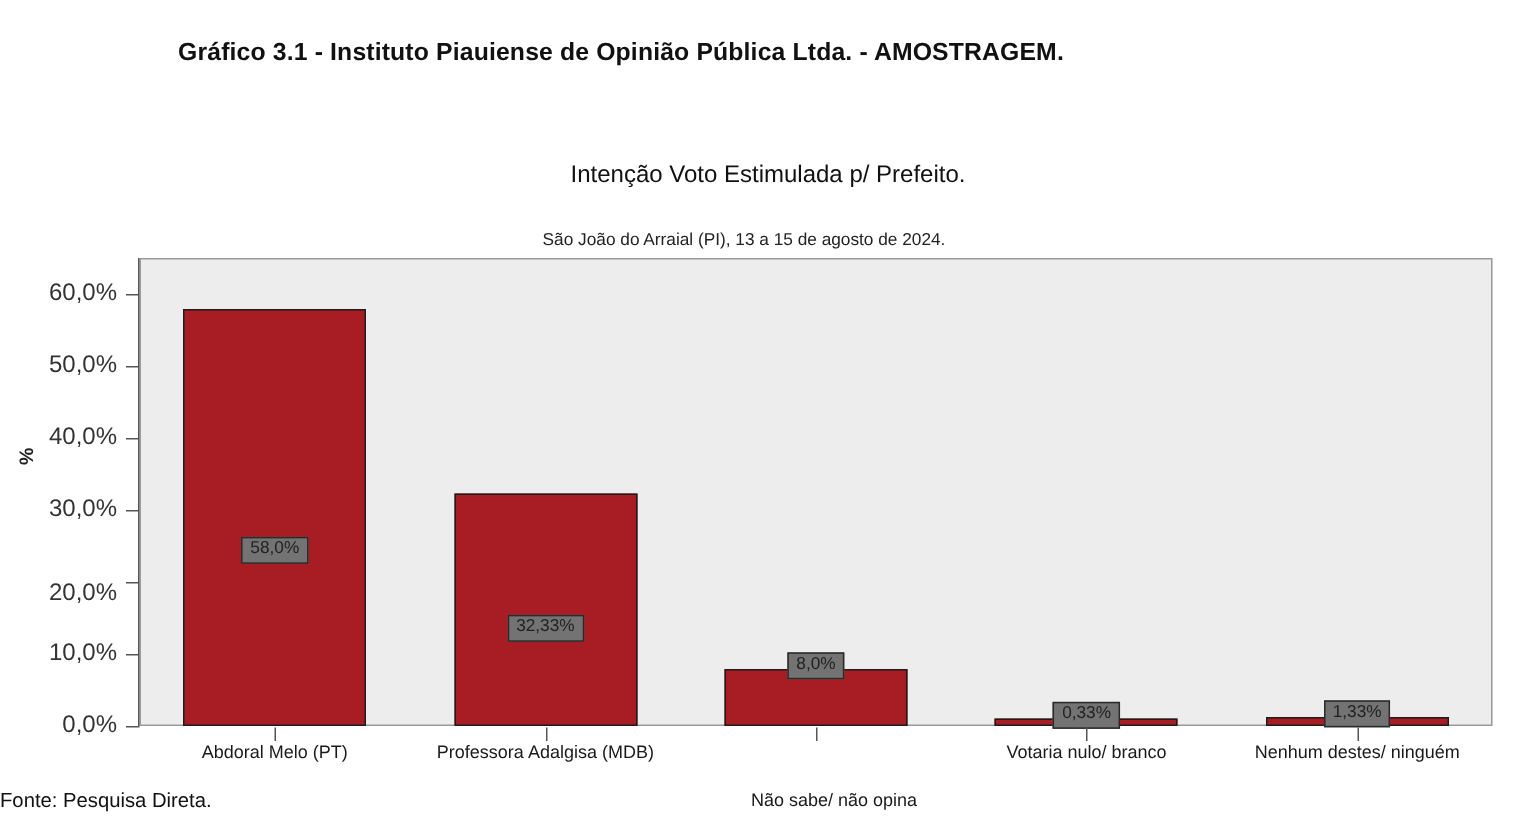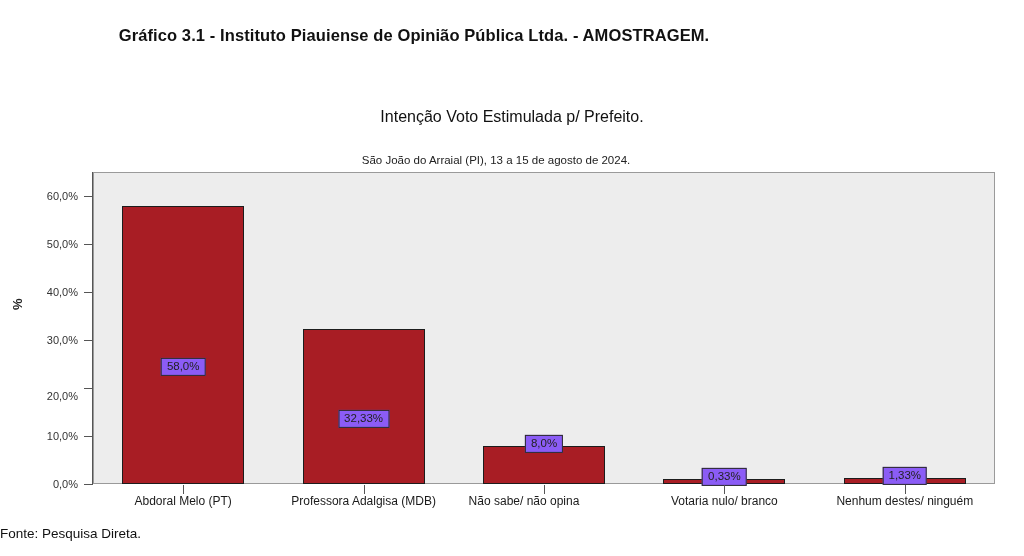--- a/index.html
+++ b/index.html
@@ -81,21 +81,21 @@
     color: #222;
     transform: rotate(-90deg);
     transform-origin: left top;
     white-space: nowrap;
   }
   .ytick-label {
     position: absolute;
     left: 22px;
     width: 56px;
     text-align: right;
-    font-size: 11px;
+    font-size: 16px;
     color: #333;
     transform: translateY(-50%);
     white-space: nowrap;
   }
   .ytick-mark {
     position: absolute;
     left: 84px;
     width: 8px;
     height: 1px;
     background: #555;
@@ -111,21 +111,21 @@
 
   
   .bar {
     position: absolute;
     background: #a81d24;
     border: 1px solid #1c1c1c;
     box-sizing: border-box;
   }
   .bar-label {
     position: absolute;
-    background: #8b5cf6;
+    background: #737373;
     border: 1px solid #2a2a2a;
     font-size: 11.5px;
     color: #222;
     padding: 1px 5px 2px 5px;
     white-space: nowrap;
     transform: translate(-50%, -50%);
     line-height: 1.15;
   }
 
   
@@ -187,20 +187,20 @@
     <div class="bar-label" style="left: 724.4px; top: 477px;">0,33%</div>
     <div class="bar" style="left: 843.8px; top: 477.616px; width: 122px; height: 6.384px; background: rgb(168, 29, 36);"></div>
     <div class="bar-label" style="left: 904.8px; top: 475.616px;">1,33%</div>
   </div>
 <div id="xticks">
     <div class="xtick-mark" style="left: 183.2px;"></div>
     <div class="xtick-label" style="left: 183.2px;">Abdoral Melo (PT)</div>
     <div class="xtick-mark" style="left: 363.6px;"></div>
     <div class="xtick-label" style="left: 363.6px;">Professora Adalgisa (MDB)</div>
     <div class="xtick-mark" style="left: 544px;"></div>
-    <div class="xtick-label" style="left: 524px;">Não sabe/ não opina</div>
+    <div class="xtick-label" style="left: 556px; margin-top: 32px;">Não sabe/ não opina</div>
     <div class="xtick-mark" style="left: 724.4px;"></div>
     <div class="xtick-label" style="left: 724.4px;">Votaria nulo/ branco</div>
     <div class="xtick-mark" style="left: 904.8px;"></div>
     <div class="xtick-label" style="left: 904.8px;">Nenhum destes/ ninguém</div>
   </div>
 
 <div class="footer-note">Fonte: Pesquisa Direta.</div>
 
 </body></html>

